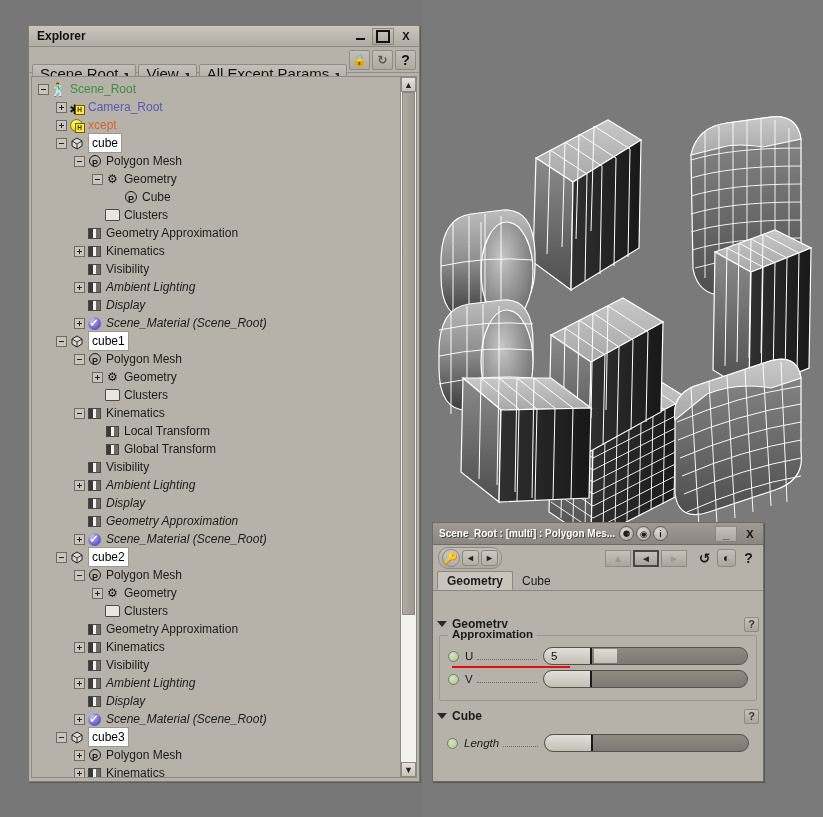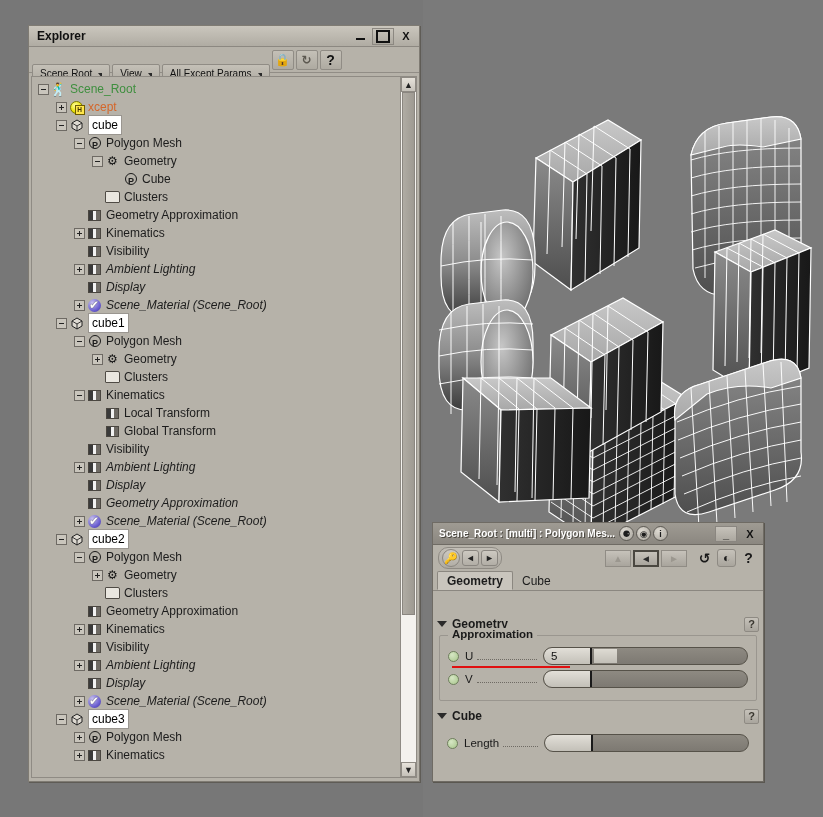--- a/index.html
+++ b/index.html
@@ -49,21 +49,21 @@
 
   .exptoolbar{
     height:26px;display:flex;align-items:center;gap:2px;
     padding:2px 3px;box-sizing:border-box;
     background:#b6b2a9;border-bottom:1px solid #918d86;
   }
   .tbbtn{
     height:20px;padding:0 7px;display:flex;align-items:center;gap:4px;
     background:linear-gradient(180deg,#c4c0b7,#aeaaa1);
     border:1px solid #908c85;border-radius:2px;
-    font-size:10px;color:#111;box-sizing:border-box;white-space:nowrap;margin-top:28px;
+    font-size:15px;color:#111;box-sizing:border-box;white-space:nowrap;margin-top:28px;
   }
   .tbbtn .mn{text-decoration:underline;}
   .caret{
     width:0;height:0;border-left:4px solid transparent;
     border-right:0 solid transparent;border-top:5px solid #2a2a2a;
     margin-left:2px;margin-top:3px;
   }
   .tbicon{
     width:22px;height:20px;display:flex;align-items:center;justify-content:center;
     background:linear-gradient(180deg,#c4c0b7,#aeaaa1);
@@ -544,20 +544,28 @@
             <span class="exp "></span>
             <span class="ico">
               <span class="i-person">🕺</span>
             </span>
             <span class="lbl green">Scene_Root</span>
           </div>
           <div class="row">
             <span class="ind" style="width:24px"></span>
             <span class="exp plus"></span>
             <span class="ico">
+              <span style="position:relative;width:14px;height:13px"><span style="font-size:13px;line-height:13px;color:#111">✱</span><span class="badgeH">H</span></span>
+            </span>
+            <span class="lbl blue">Camera_Root</span>
+          </div>
+          <div class="row">
+            <span class="ind" style="width:24px"></span>
+            <span class="exp plus"></span>
+            <span class="ico">
               <span style="position:relative;width:14px;height:13px;display:flex;align-items:center">
                 <span class="i-light"></span>
                 <span class="badgeH">H</span>
               </span>
             </span>
             <span class="lbl orange">xcept</span>
           </div>
           <div class="row">
             <span class="ind" style="width:24px"></span>
             <span class="exp "></span>
@@ -958,21 +966,21 @@
             </span>
           </div>
         </div>
         <div class="sechead">
           <span class="tri"></span>
           <span>Cube</span>
           <span class="qm">
             <span>?</span>
           </span>
         </div>
-        <div class="group" style="padding-top: 6px; border: none;">
+        <div class="group" style="padding-top: 6px; border: none; font-style: italic;">
           <div class="prow">
             <span class="anim"></span>
             <span class="pname">Length</span>
             <span class="dots"></span>
             <span class="slider">
               <span class="field"></span>
             </span>
           </div>
         </div>
       </div>

